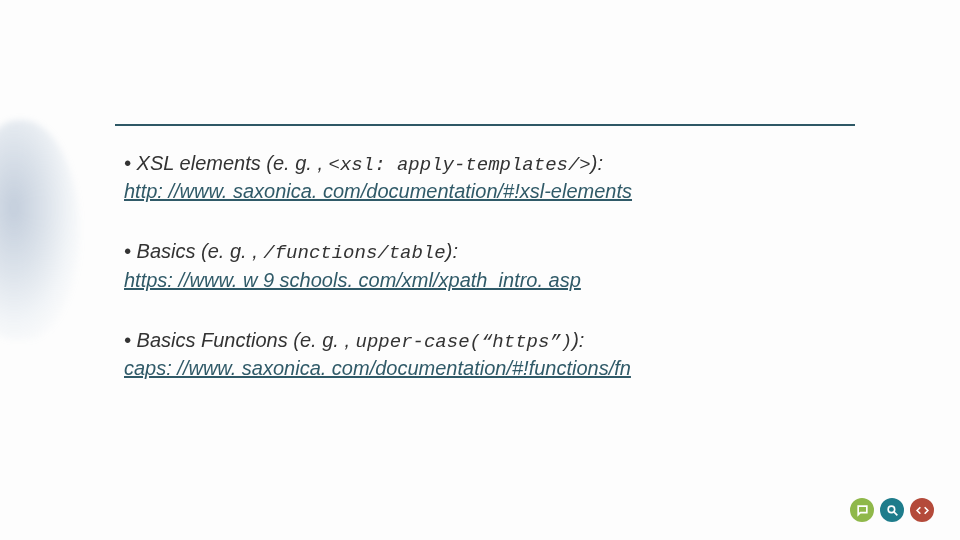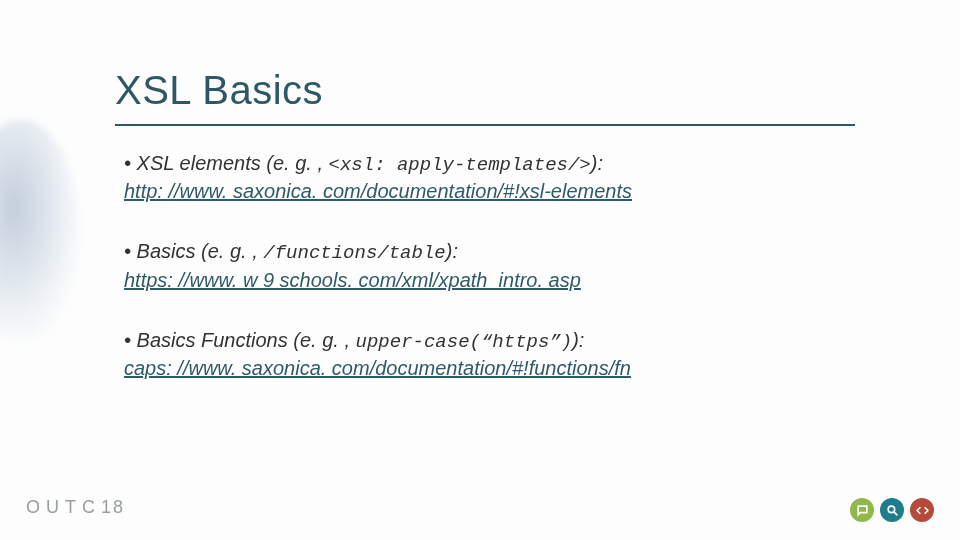--- a/index.html
+++ b/index.html
@@ -81,21 +81,20 @@
   .dot-red   { background: #b44a3a; }
   .dot-green svg, .dot-teal svg, .dot-red svg { display:block; }
 </style>
 </head>
 <body>
 
 <div class="slide">
 
   <div class="watercolor"></div>
 
-  <div class="title">XSL Basics</div>
   <div class="title-rule"></div>
 
   <div class="body">
 
     <div class="bullet">
       <span class="bullet-dot">• </span><span>XSL elements</span><span class="eg"> (e. g. , </span><span class="code">&lt;xsl: apply-templates/&gt;</span><span class="eg">): </span><br>
       <span class="link">http: //www. saxonica. com/documentation/#!xsl-elements</span>
     </div>
 
     <div class="bullet">
@@ -103,23 +102,20 @@
       <span class="link">https: //www. w 9 schools. com/xml/xpath_intro. asp</span>
     </div>
 
     <div class="bullet">
       <span class="bullet-dot">• </span><span>Basics Functions</span><span class="eg"> (e. g. , </span><span class="code">upper-case(“https”)</span><span class="eg">): </span><br>
       <span class="link">caps: //www. saxonica. com/documentation/#!functions/fn</span>
     </div>
 
   </div>
 
-  <div class="footer-logo">
-    <span>OUTC</span><span class="n18">18</span>
-  </div>
 
   <div class="footer-icons">
     <div class="dot-icon dot-green">
       <svg width="13" height="13" viewBox="0 0 24 24" fill="none" stroke="#fff" stroke-width="3">
           <path d="M4 4h16v12H8l-4 4z"></path>
         </svg>
     </div>
     <div class="dot-icon dot-teal">
       <svg width="13" height="13" viewBox="0 0 24 24" fill="none" stroke="#fff" stroke-width="3">
           <circle cx="10" cy="10" r="6"></circle>

